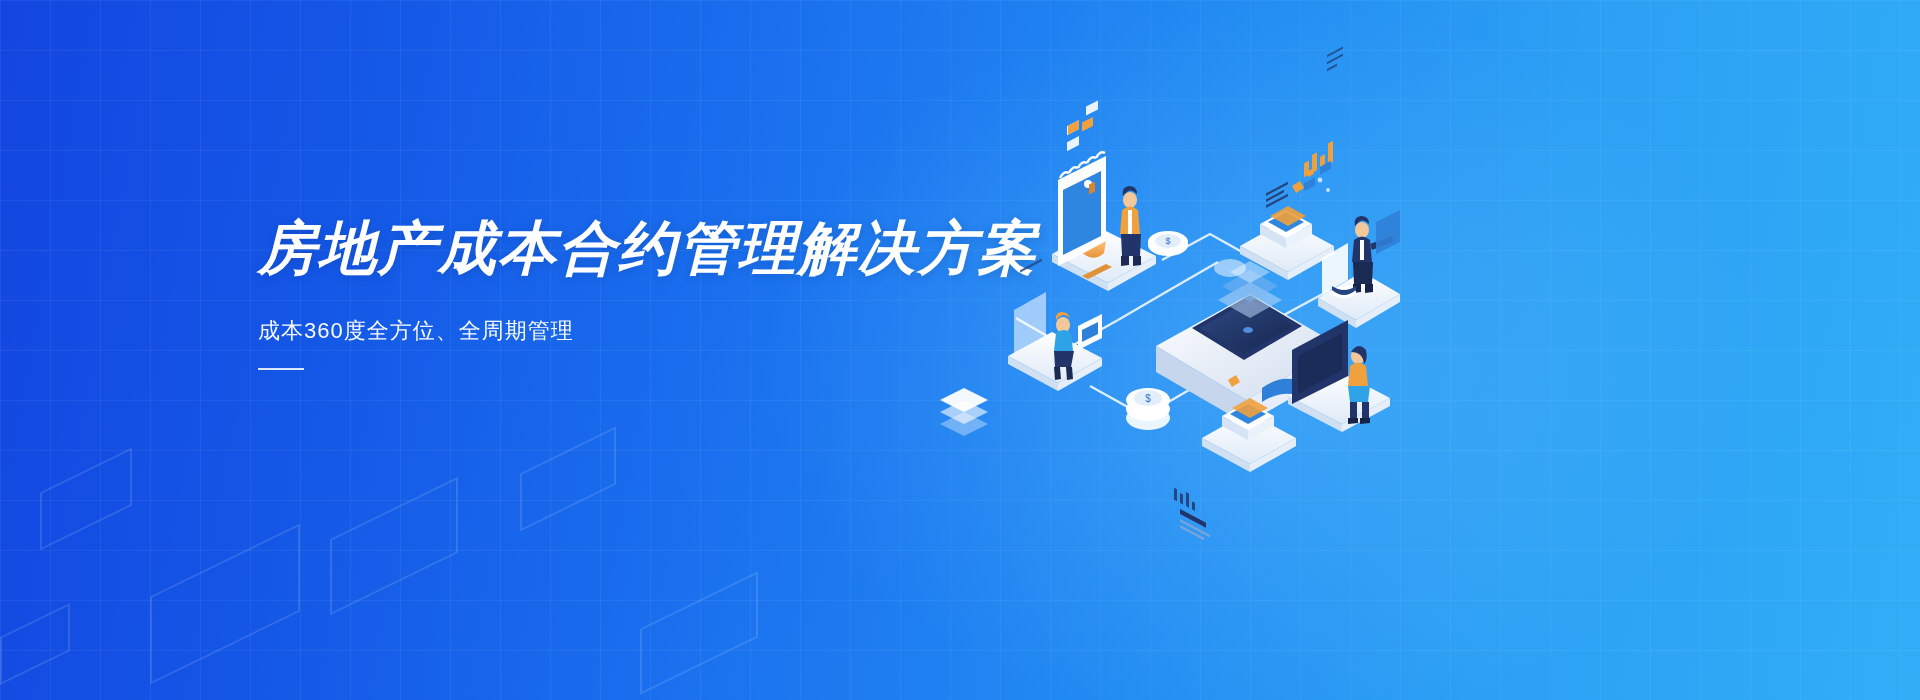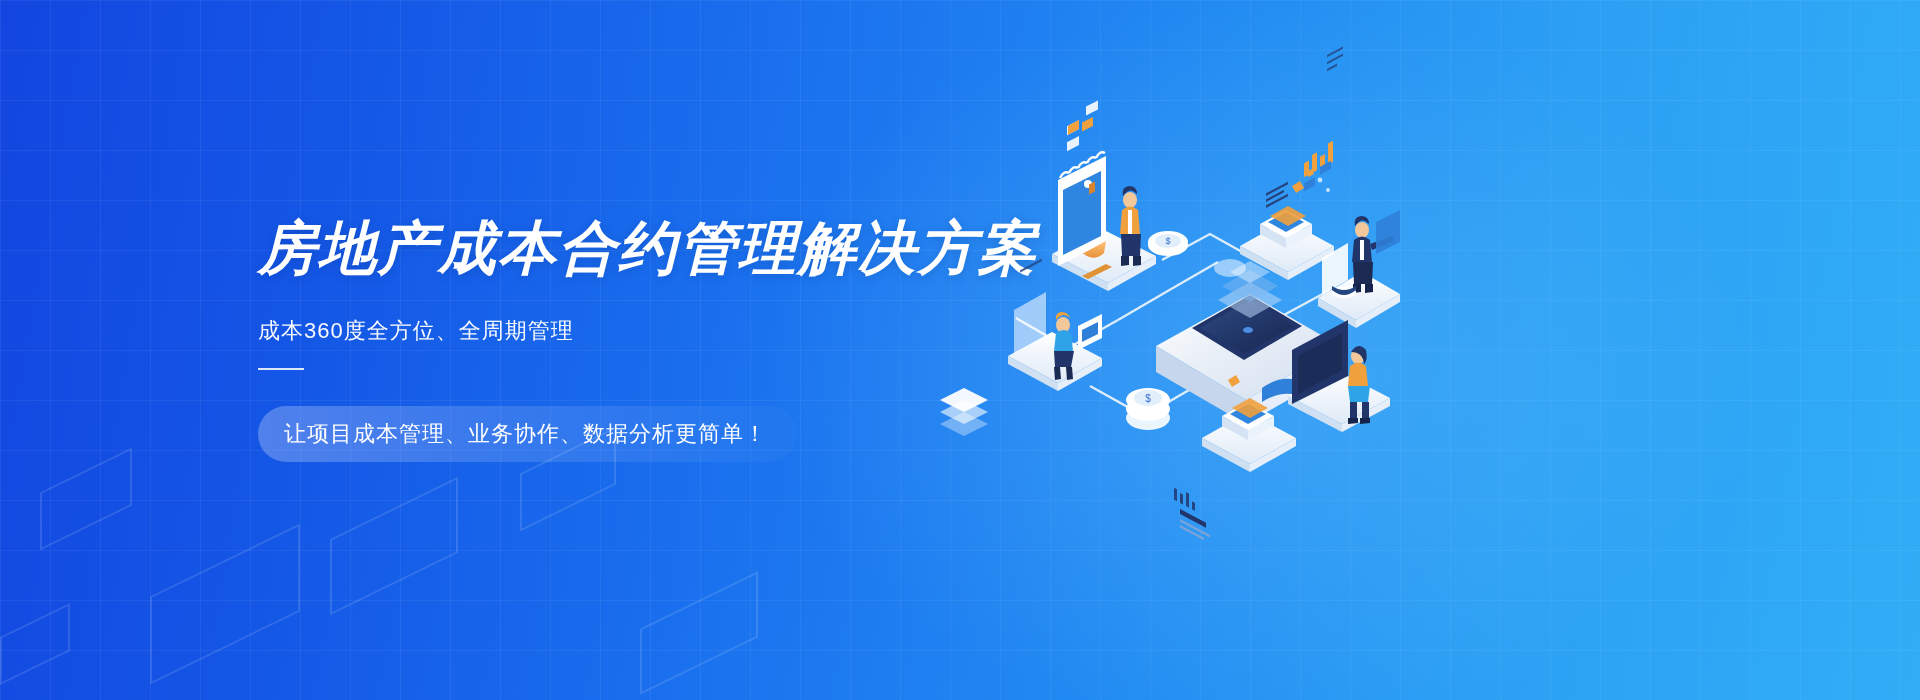--- a/index.html
+++ b/index.html
@@ -113,21 +113,20 @@
   <div class="rhombus rh2"></div>
   <div class="rhombus rh3"></div>
   <div class="rhombus rh4"></div>
   <div class="rhombus rh5"></div>
   <div class="rhombus rh6"></div>
 
   <div class="copy">
     <div class="headline">房地产成本合约管理解决方案</div>
     <div class="subhead">成本360度全方位、全周期管理</div>
     <div class="divider"></div>
-    <div class="cta-pill">让项目成本管理、业务协作、数据分析更简单！</div>
   </div>
 
   <div class="illus">
     <svg viewBox="0 0 470 330" xmlns="http://www.w3.org/2000/svg">
       <defs>
         <linearGradient id="plateG" x1="0" y1="0" x2="0" y2="1">
           <stop offset="0" stop-color="#ffffff"></stop>
           <stop offset="1" stop-color="#dfeaf7"></stop>
         </linearGradient>
         <linearGradient id="serverTop" x1="0" y1="0" x2="1" y2="1">

